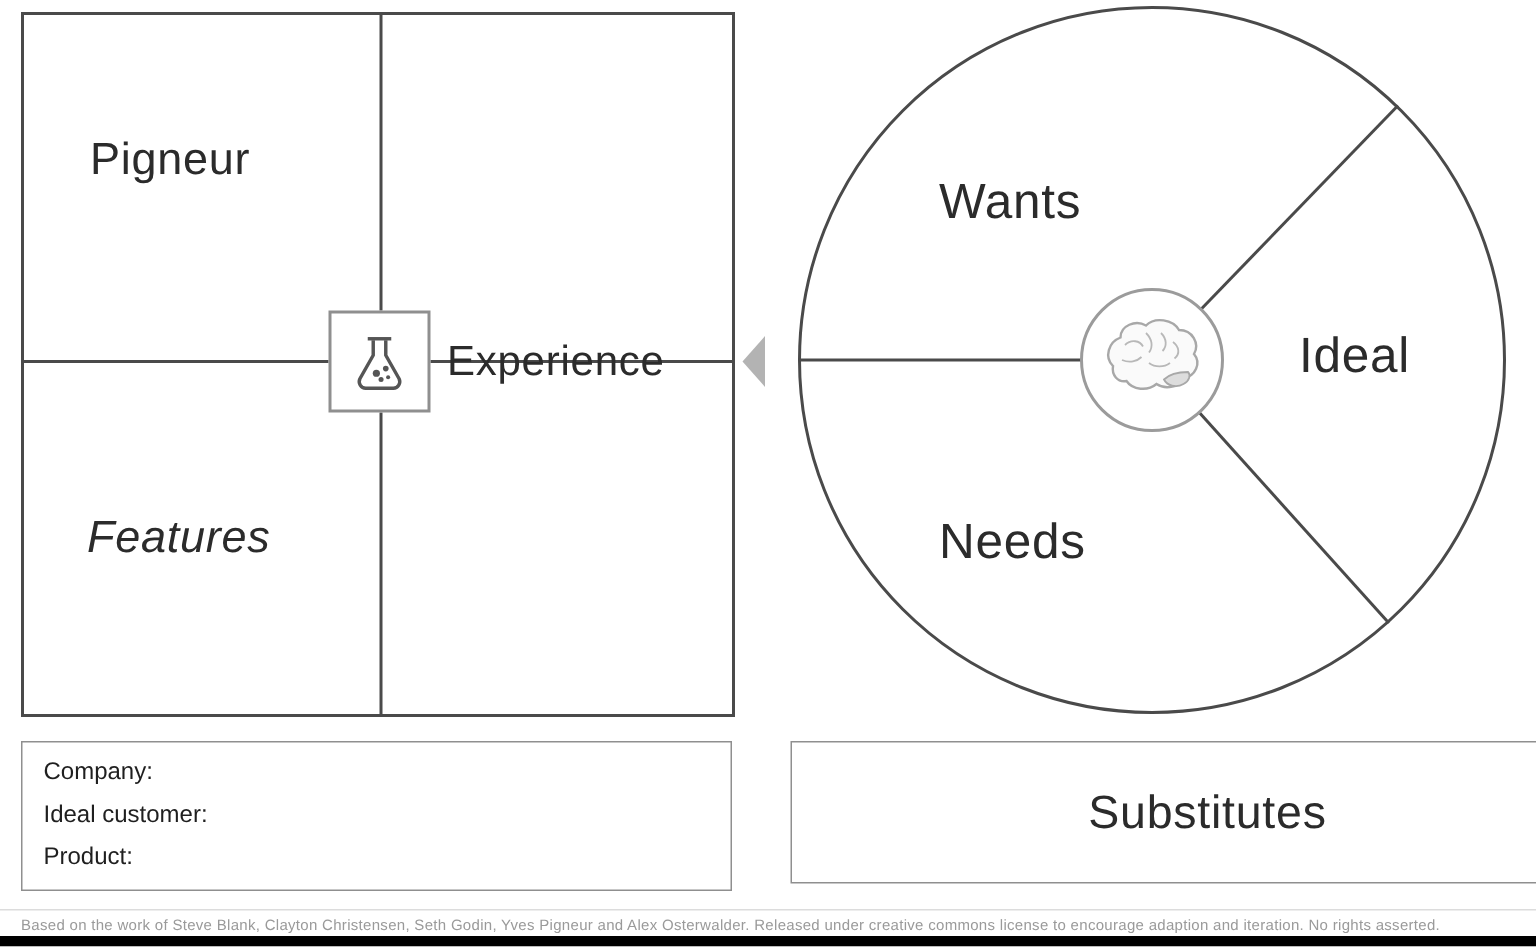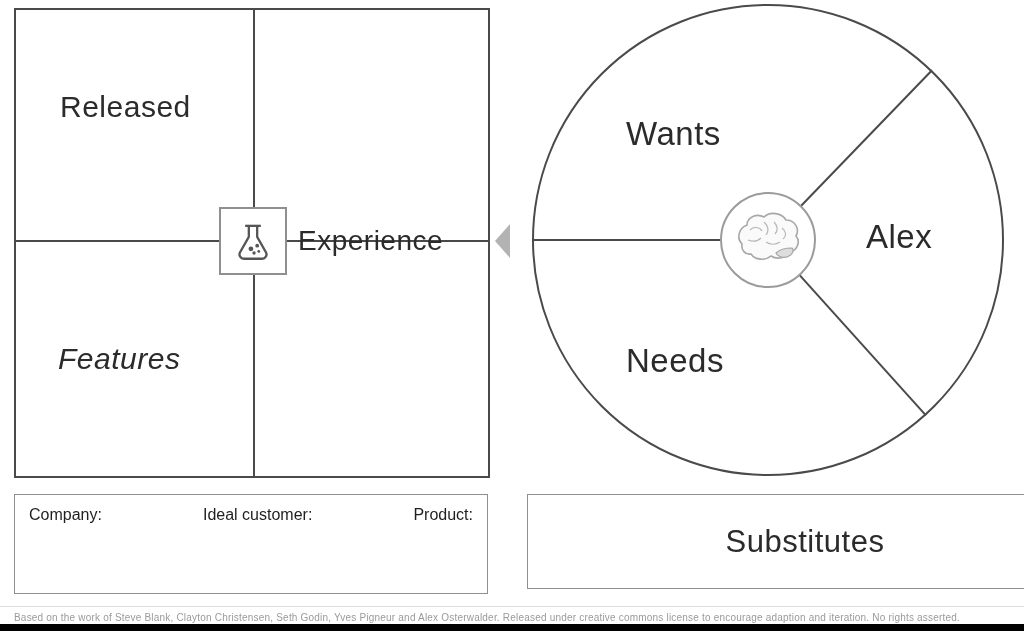--- a/index.html
+++ b/index.html
@@ -87,20 +87,21 @@
 
   
   .company-box {
     position: absolute;
     left: 14px; top: 494px;
     width: 474px; height: 100px;
     border: 1px solid #8f8f8f;
     background: #fff;
     padding: 8px 14px;
     display: flex;
+    flex-direction: column;
     justify-content: space-between;
   }
   .company-box .field-label {
     font-size: 16px;
     color: #1f1f1f;
     line-height: 1.55;
   }
   .substitutes-box {
     position: absolute;
     left: 527px; top: 494px;
@@ -133,21 +134,21 @@
 </style>
 </head>
 <body>
 
 <div class="canvas">
 
   <div class="product-square">
     <div class="sq-vline"></div>
     <div class="sq-hline"></div>
 
-    <div class="label-benefits">Released</div>
+    <div class="label-benefits">Pigneur</div>
     <div class="label-features">Features</div>
     <div class="label-experience">Experience</div>
 
     <div class="flask-box">
       <svg width="46" height="46" viewBox="0 0 44 44">
         <line x1="14.5" y1="7.5" x2="29.5" y2="7.5" stroke="#555" stroke-width="2.2"></line>
         <path d="M18,8.5 V18 L9.5,33 A4.2,4.2 0 0 0 13.2,39 H30.8 A4.2,4.2 0 0 0 34.5,33 L26,18 V8.5" fill="none" stroke="#555" stroke-width="2.2" stroke-linejoin="round"></path>
         <circle cx="20" cy="29.5" r="2.3" fill="#555"></circle>
         <circle cx="26" cy="26.5" r="1.8" fill="#555"></circle>
         <circle cx="23" cy="33.5" r="1.6" fill="#555"></circle>
@@ -167,21 +168,21 @@
 
     <circle cx="240" cy="238" r="47" fill="#ffffff" stroke="#9b9b9b" stroke-width="2"></circle>
     <g transform="translate(240,238)">
       <path d="M-26,4 C-32,-2 -29,-12 -21,-15 C-21,-23 -11,-27 -4,-23 C2,-29 14,-27 18,-20 C27,-20 32,-11 28,-4 C33,2 29,11 21,12 C19,18 9,20 3,16 C-3,21 -13,20 -17,14 C-23,15 -27,10 -26,4 Z" fill="#fafafa" stroke="#a8a8a8" stroke-width="1.6"></path>
       <path d="M8,13 C10,17 16,19 21,16 C25,14 26,10 24,8 C19,8 12,9 8,13 Z" fill="#dddddd" stroke="#a8a8a8" stroke-width="1.2"></path>
       <path d="M-18,-10 C-14,-14 -8,-13 -6,-9 M-4,-18 C0,-14 1,-9 -2,-5 M6,-18 C10,-14 10,-9 7,-6 M14,-12 C18,-9 19,-4 15,-1 M-20,0 C-15,2 -10,1 -7,-2 M-2,2 C2,5 8,5 12,2" fill="none" stroke="#b8b8b8" stroke-width="1.2"></path>
     </g>
   </svg>
 
   <div class="label-wants">Wants</div>
-  <div class="label-fears">Alex</div>
+  <div class="label-fears">Ideal</div>
   <div class="label-needs">Needs</div>
 
   <div class="company-box">
     <div class="field-label">Company:</div>
     <div class="field-label">Ideal customer:</div>
     <div class="field-label">Product:</div>
   </div>
 
   <div class="substitutes-box">
     <div class="substitutes-label">Substitutes</div>

